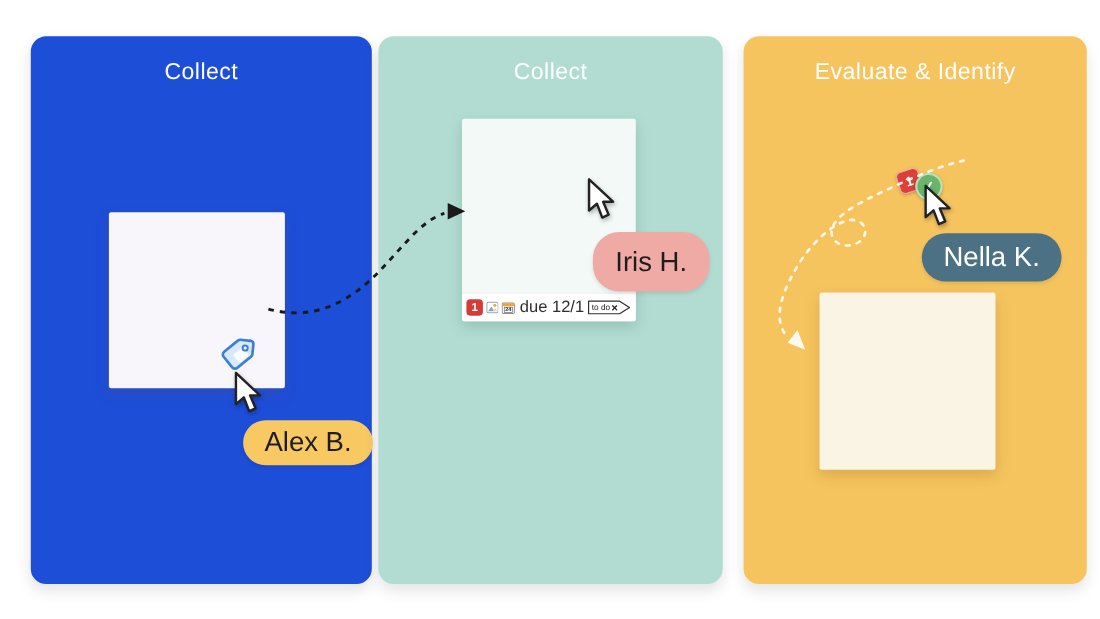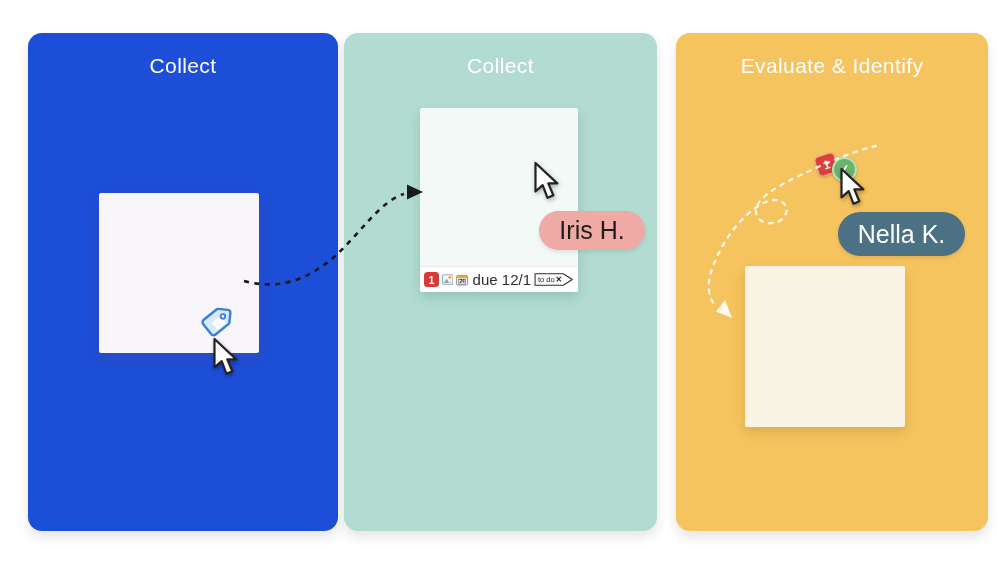--- a/index.html
+++ b/index.html
@@ -28,21 +28,21 @@
                  padding:0 4px; gap:3px; border-radius:0 0 2px 2px; }
   .chip-red { width:15px; height:15px; border-radius:3.5px; background:#d63c35; color:#fff;
               font-size:10.5px; font-weight:bold; display:flex; align-items:center;
               justify-content:center; flex:0 0 auto; }
   .due-text { font-size:15px; color:#2e2e2e; white-space:nowrap; padding-left:1px; }
 
   .name-tag { position:absolute; display:flex; align-items:center; justify-content:center;
               border-radius:24px; font-weight:500; box-shadow:0 2px 4px rgba(0,0,0,.10); }
   .tag-alex  { left:193px; top:349px; width:118px; height:41px; background:#f8c862;
                color:#1d1d1d; font-size:25px; }
-  .tag-iris  { left:195px; top:178px; width:106px; height:39px; background:#efaaa5;
+  .tag-iris  { left:195px; top:178px; width:106px; height:54px; background:#efaaa5;
                color:#1d1d1d; font-size:25px; }
   .tag-nella { left:162px; top:179px; width:127px; height:44px; background:#4c7184;
                color:#ffffff; font-size:25px;justify-content:center; }
 
   .cursor { position:absolute; width:27px; height:40px; z-index:6;
             filter:drop-shadow(1.5px 2px 2px rgba(0,0,0,.30)); }
   .cursor-collect  { left:184px; top:304px; }
   .cursor-reverse  { left:189px; top:128px; }
   .cursor-evaluate { left:163px; top:134px; }
 
@@ -82,20 +82,23 @@
           <rect x="6.2" y="8.2" width="7" height="8.5" rx="1" transform="rotate(-45 9.7 12.4)" fill="#ffffff" opacity="0.85"></rect>
           <circle cx="7.3" cy="7.3" r="1.7" fill="#ffffff" stroke="#3d7fd4" stroke-width="1.4"></circle>
         </g>
       </svg>
     </div>
 
     <svg class="cursor cursor-collect" viewBox="0 0 13 20">
       <path d="M1 1 L1 15.2 L4.6 12.1 L7 18.4 L9.9 17.1 L7.4 11.2 L11.9 11.2 Z" fill="#ffffff" stroke="#222222" stroke-width="1.1" stroke-linejoin="round"></path>
     </svg>
 
+    <div class="name-tag tag-alex">
+      <span>Alex B.</span>
+    </div>
   </div>
 
   <div class="panel panel-reverse">
     <div class="panel-title">Collect</div>
 
     <div class="note note-reverse">
       <div class="note-footer">
 
         <div class="chip-red">1</div>
 

